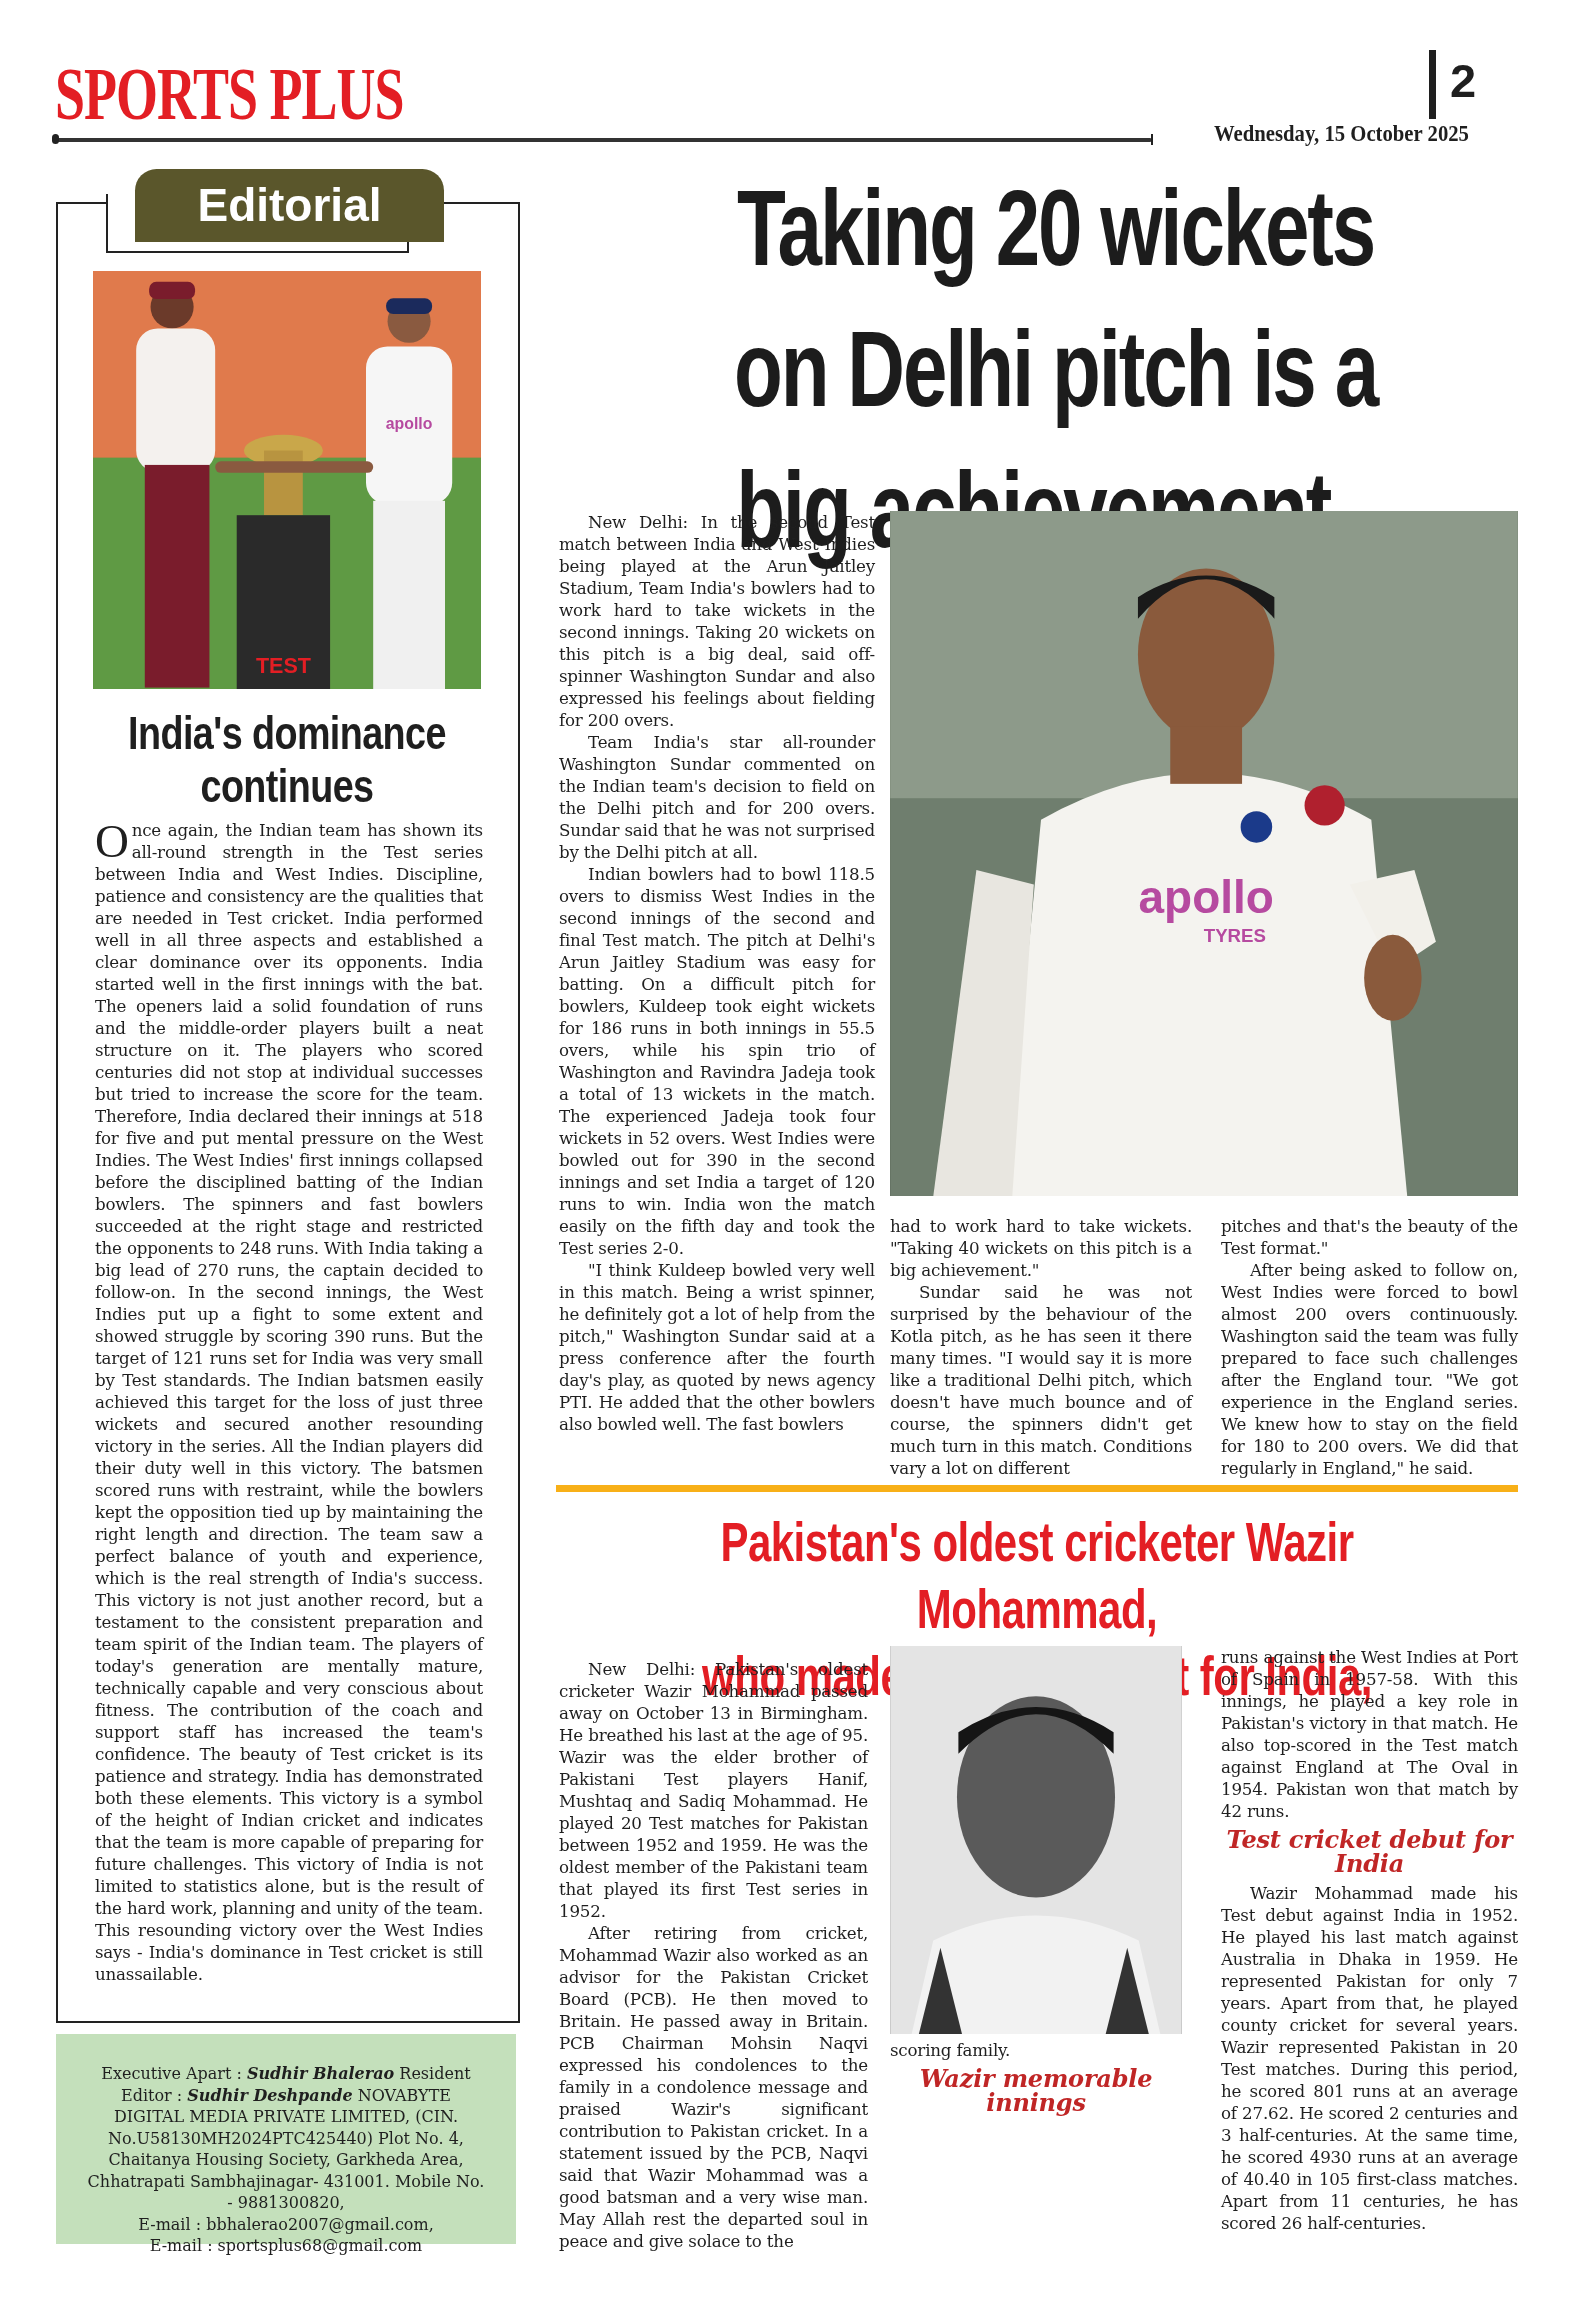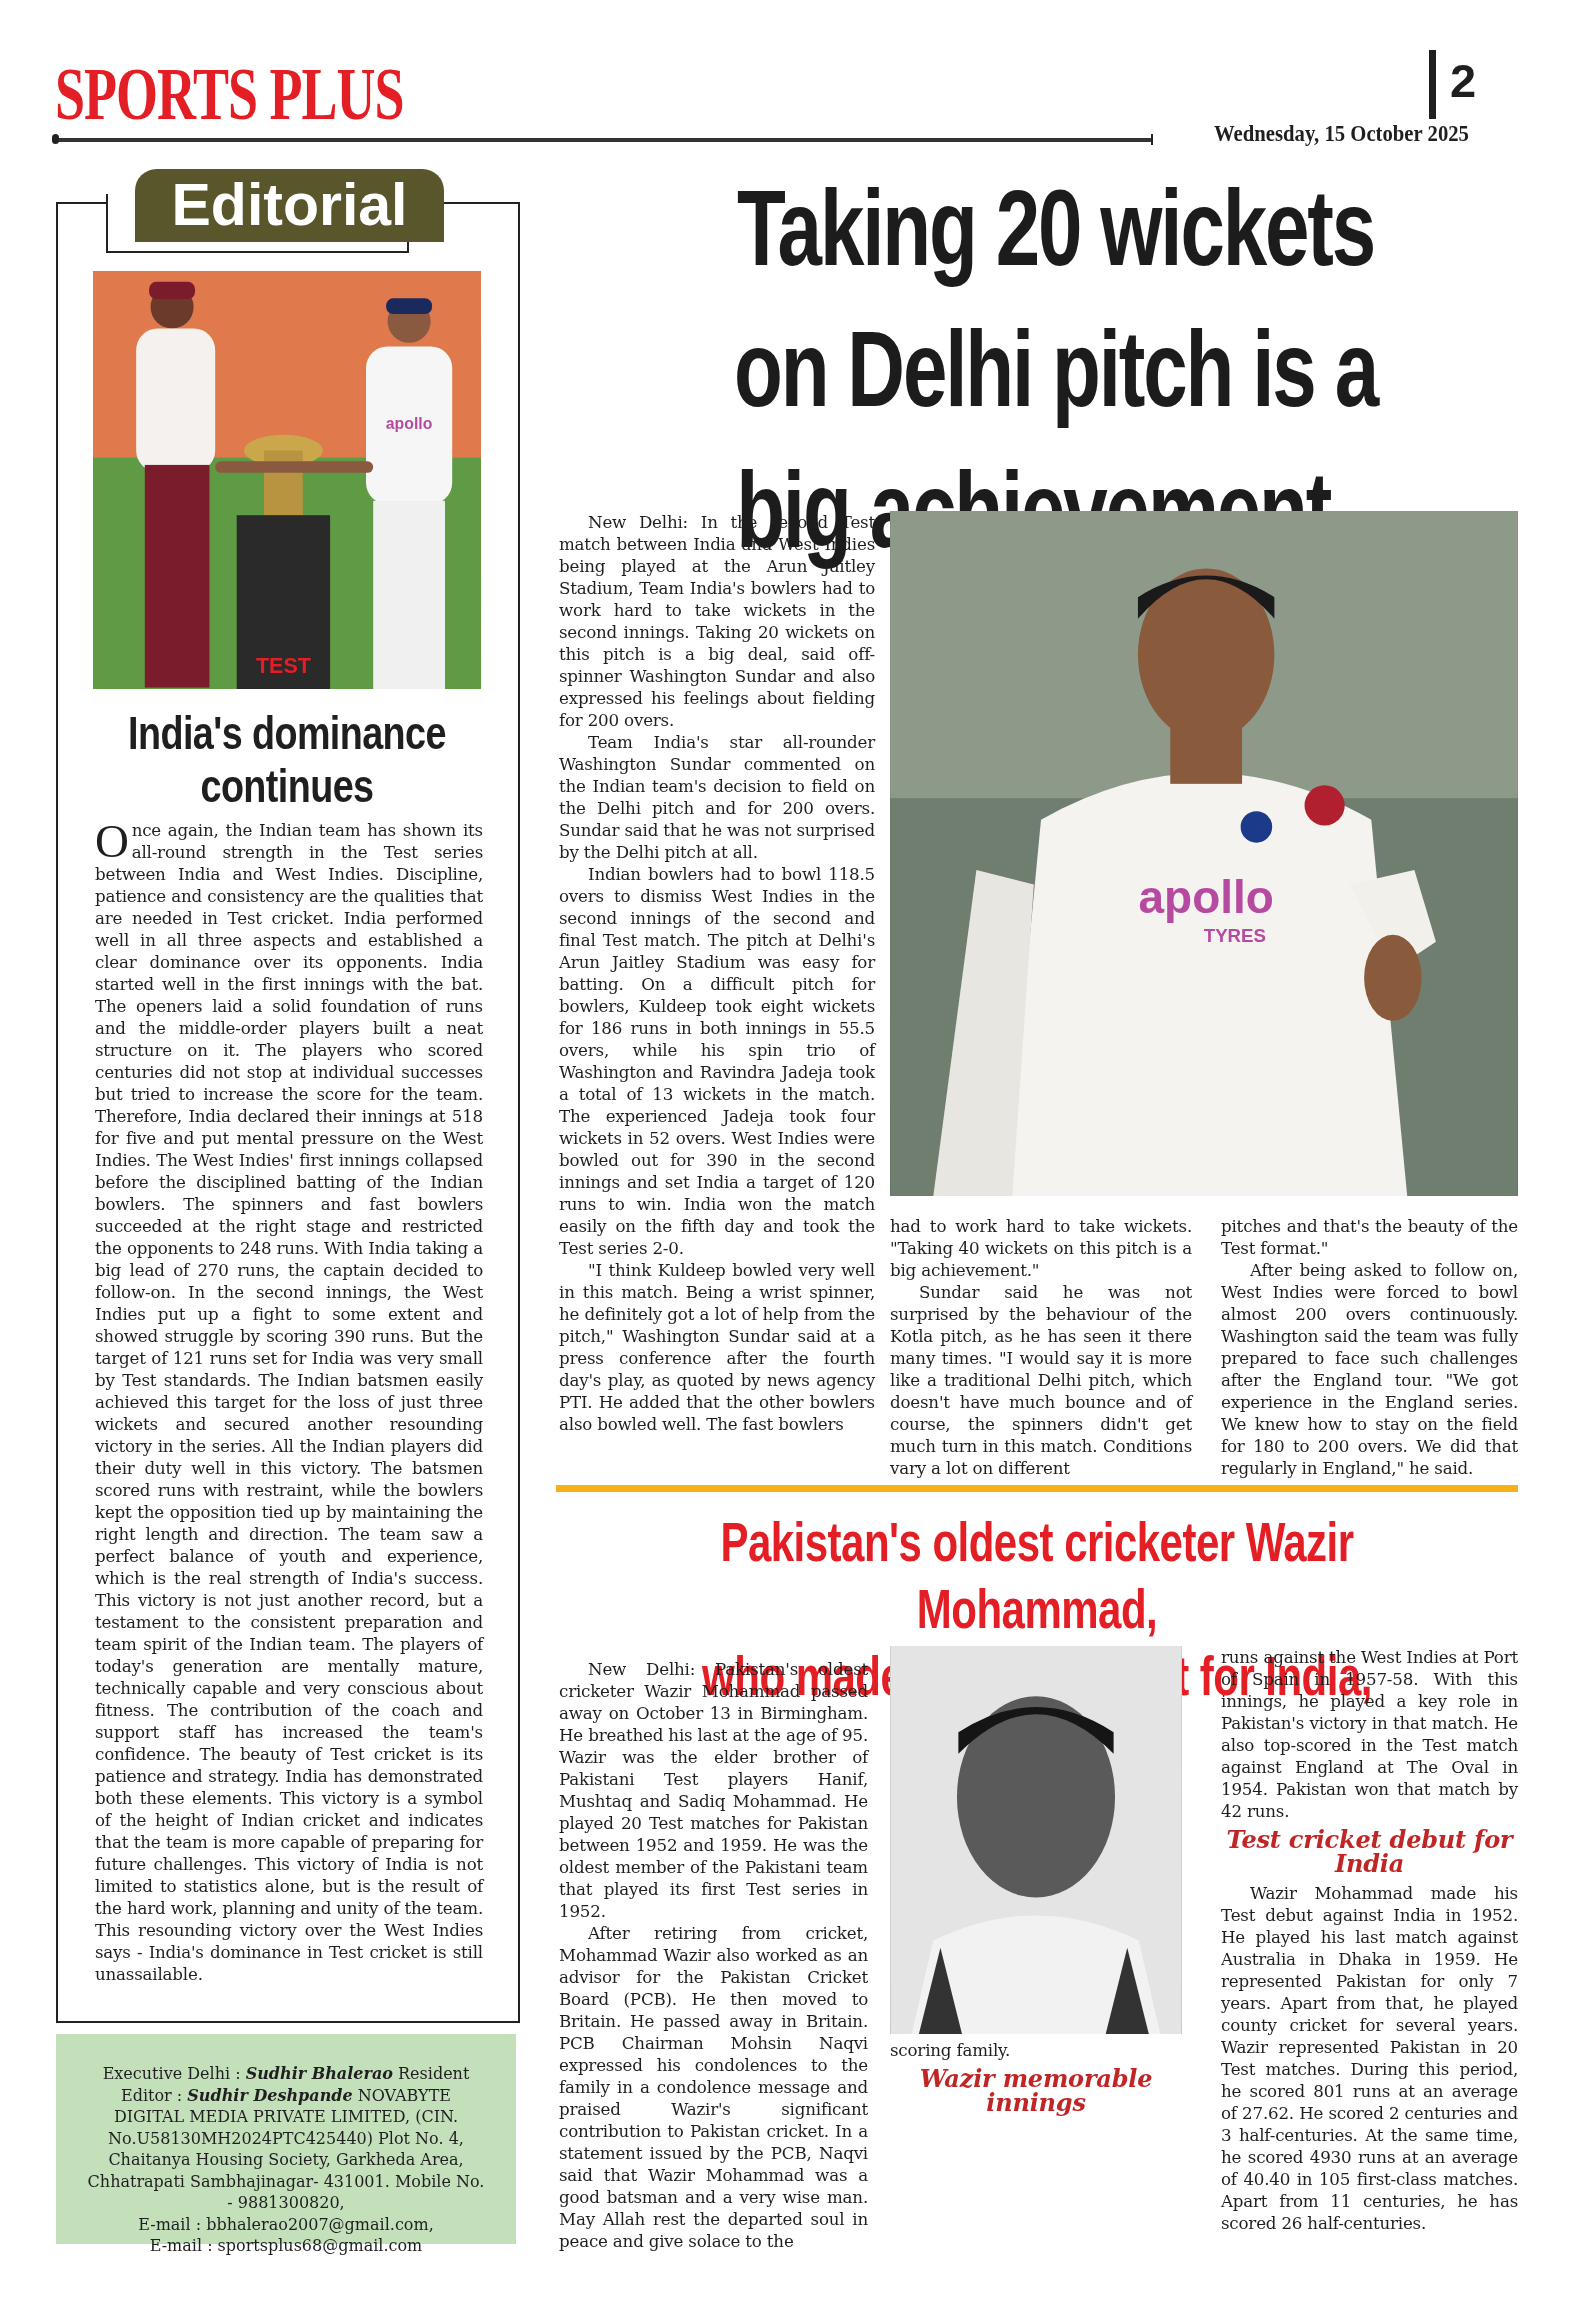--- a/index.html
+++ b/index.html
@@ -8,21 +8,21 @@
   .masthead { left:55px; top:56px; font-family:"Liberation Serif", serif; font-weight:bold; color:#e31e24; font-size:75px; letter-spacing:-1.4px; transform:scaleX(0.72); transform-origin:left top; line-height:1; }
   .page-bar { left:1429px; top:50px; width:6.5px; height:69px; background:#1f1f1f; }
   .page-num { left:1450px; top:57px; font-family:"Liberation Sans", sans-serif; font-weight:bold; font-size:47px; line-height:1; }
   .date { left:1214px; top:121px; font-family:"Liberation Serif", serif; font-weight:bold; font-size:23px; transform:scaleX(0.9); transform-origin:left top; }
   .rule { left:55px; top:138px; width:1097px; height:3.6px; background:#333; border-radius:2.2px; }
   .rule:before { content:""; position:absolute; left:-2.9px; top:-3.6px; width:7.2px; height:10px; background:#222; border-radius:3.6px; }
   .rule:after { content:""; position:absolute; right:-1.4px; top:-4.3px; width:2.9px; height:11.5px; background:#222; }
 
   .edbox { left:56px; top:202px; width:460px; height:1817px; border:2.2px solid #222; }
   .edtab-frame { left:106px; top:194px; width:299px; height:57px; border:2.2px solid #222; border-top:none; background:#fff; }
-  .edtab { left:135px; top:169px; width:309px; height:73px; background:#5a562b; border-radius:21.5px 21.5px 0 0; color:#fff; font-family:"Liberation Sans", sans-serif; font-weight:bold; font-size:59px; text-align:center; line-height:73px; }
+  .edtab { left:135px; top:169px; width:309px; height:73px; background:#5a562b; border-radius:21.5px 21.5px 0 0; color:#fff; font-family:"Liberation Sans", sans-serif; font-weight:bold; font-size:46px; text-align:center; line-height:73px; }
   .edphoto { left:93px; top:271px; width:388px; height:418px; background:linear-gradient(180deg,#e47a4a 0%,#d46a3c 30%,#6aa04a 60%,#4e8a3a 100%); overflow:hidden; }
   .edhead { left:68px; top:707px; width:438px; text-align:center; font-family:"Liberation Sans", sans-serif; font-weight:bold; font-size:46px; line-height:1.15; transform:scaleX(0.82); transform-origin:center top; letter-spacing:-0.7px; }
   .edtext { left:95px; top:819px; width:388px; font-family:"DejaVu Serif", serif; font-size:16.7px; line-height:22px; text-align:justify; letter-spacing:-0.2px; }
   .edtext .drop { float:left; font-size:47px; line-height:42px; margin:1.4px 2.9px 0 0; font-family:"Liberation Serif", serif; }
 
   .footer { left:56px; top:2034px; width:460px; height:210px; background:#c4e0bb; font-family:"DejaVu Serif", serif; font-size:16px; line-height:21.5px; text-align:center; padding-top:29px; box-sizing:border-box; }
   .footer i { font-weight:bold; }
 
   .mainhead { left:560px; top:157px; width:991px; text-align:center; font-family:"Liberation Sans", sans-serif; font-weight:bold; font-size:108px; line-height:141px; letter-spacing:-2.9px; transform:scaleX(0.74); transform-origin:center top; color:#1c1c1c; }
   .col { font-family:"DejaVu Serif", serif; font-size:16.7px; line-height:22px; text-align:justify; letter-spacing:-0.2px; }
@@ -71,21 +71,21 @@
   </svg>
 </div>
 
 <div class="abs edhead">India's dominance continues</div>
 <div class="abs edtext">
   <span class="drop">O</span><span>nce again, the Indian team has shown its all-round strength in the Test series between India and West Indies. Discipline, patience and consistency are the qualities that are needed in Test cricket. India performed well in all three aspects and established a clear dominance over its opponents. India started well in the first innings with the bat. The openers laid a solid foundation of runs and the middle-order players built a neat structure on it. The players who scored centuries did not stop at individual successes but tried to increase the score for the team. Therefore, India declared their innings at 518 for five and put mental pressure on the West Indies. The West Indies' first innings collapsed before the disciplined batting of the Indian bowlers. The spinners and fast bowlers succeeded at the right stage and restricted the opponents to 248 runs. With India taking a big lead of 270 runs, the captain decided to follow-on. In the second innings, the West Indies put up a fight to some extent and showed struggle by scoring 390 runs. But the target of 121 runs set for India was very small by Test standards. The Indian batsmen easily achieved this target for the loss of just three wickets and secured another resounding victory in the series. All the Indian players did their duty well in this victory. The batsmen scored runs with restraint, while the bowlers kept the opposition tied up by maintaining the right length and direction. The team saw a perfect balance of youth and experience, which is the real strength of India's success. This victory is not just another record, but a testament to the consistent preparation and team spirit of the Indian team. The players of today's generation are mentally mature, technically capable and very conscious about fitness. The contribution of the coach and support staff has increased the team's confidence. The beauty of Test cricket is its patience and strategy. India has demonstrated both these elements. This victory is a symbol of the height of Indian cricket and indicates that the team is more capable of preparing for future challenges. This victory of India is not limited to statistics alone, but is the result of the hard work, planning and unity of the team. This resounding victory over the West Indies says - India's dominance in Test cricket is still unassailable.</span>
 </div>
 
 <div class="abs footer">
   <div style="width:402px;margin:0 auto;">
-    <span>Executive Delhi : </span><i>Sudhir Bhalerao</i><span> Resident Editor : </span><i>Sudhir Deshpande</i><span> NOVABYTE DIGITAL MEDIA PRIVATE LIMITED, (CIN. No.U58130MH2024PTC425440)  Plot No. 4, Chaitanya Housing Society, Garkheda Area, Chhatrapati Sambhajinagar- 431001. Mobile No. - 9881300820,</span>
+    <span>Executive Apart : </span><i>Sudhir Bhalerao</i><span> Resident Editor : </span><i>Sudhir Deshpande</i><span> NOVABYTE DIGITAL MEDIA PRIVATE LIMITED, (CIN. No.U58130MH2024PTC425440)  Plot No. 4, Chaitanya Housing Society, Garkheda Area, Chhatrapati Sambhajinagar- 431001. Mobile No. - 9881300820,</span>
     <div>E-mail : bbhalerao2007@gmail.com,</div>
     <div>E-mail : sportsplus68@gmail.com</div>
   </div>
 </div>
 
 <div class="abs mainhead">Taking 20 wickets on Delhi pitch is a big achievement - Sundar</div>
 
 <div class="abs col" style="left:559px;top:511px;width:316px;">
   <p>New Delhi: In the second Test match between India and West Indies being played at the Arun Jaitley Stadium, Team India's bowlers had to work hard to take wickets in the second innings. Taking 20 wickets on this pitch is a big deal, said off-spinner Washington Sundar and also expressed his feelings about fielding for 200 overs.</p>
   <p>Team India's star all-rounder Washington Sundar commented on the Indian team's decision to field on the Delhi pitch and for 200 overs. Sundar said that he was not surprised by the Delhi pitch at all.</p>

